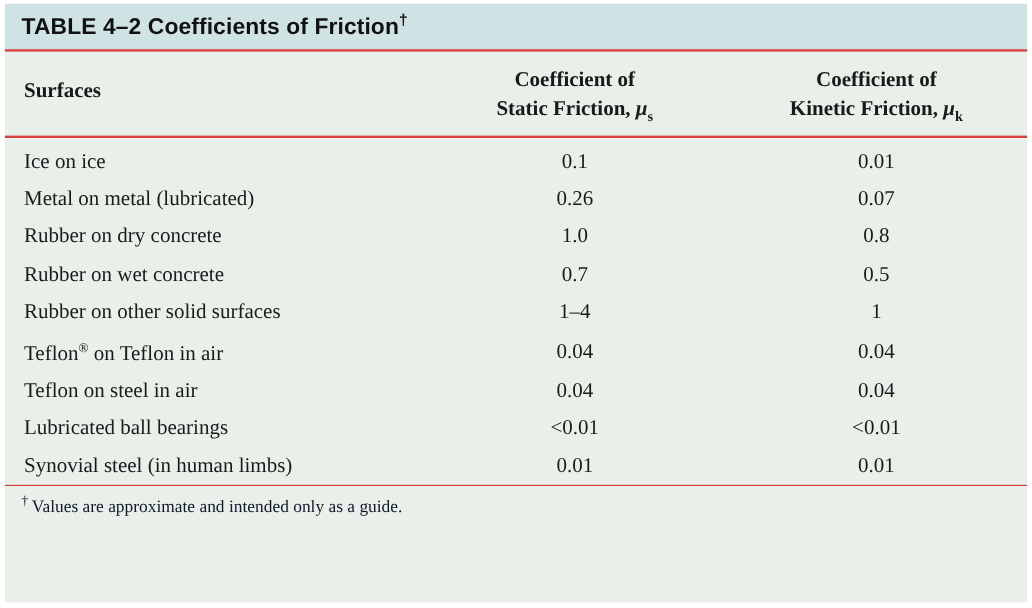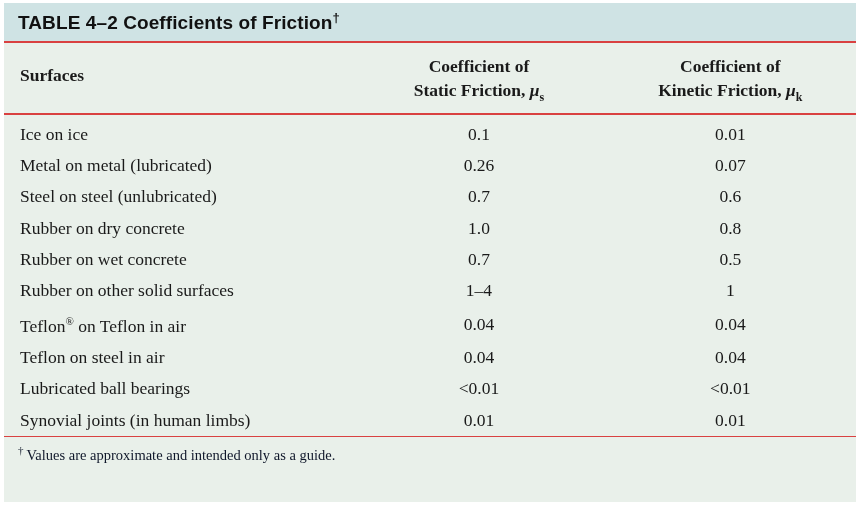--- a/index.html
+++ b/index.html
@@ -159,25 +159,20 @@
         <td class="label">Ice on ice</td>
         <td class="val">0.1</td>
         <td class="val">0.01</td>
       </tr>
       <tr>
         <td class="label">Metal on metal (lubricated)</td>
         <td class="val">0.26</td>
         <td class="val">0.07</td>
       </tr>
       <tr>
-        <td class="label">Steel on steel (unlubricated)</td>
-        <td class="val">0.7</td>
-        <td class="val">0.6</td>
-      </tr>
-      <tr>
         <td class="label">Rubber on dry concrete</td>
         <td class="val">1.0</td>
         <td class="val">0.8</td>
       </tr>
       <tr>
         <td class="label">Rubber on wet concrete</td>
         <td class="val">0.7</td>
         <td class="val">0.5</td>
       </tr>
       <tr>
@@ -194,21 +189,21 @@
         <td class="label">Teflon on steel in air</td>
         <td class="val">0.04</td>
         <td class="val">0.04</td>
       </tr>
       <tr>
         <td class="label">Lubricated ball bearings</td>
         <td class="val">&lt;0.01</td>
         <td class="val">&lt;0.01</td>
       </tr>
       <tr>
-        <td class="label">Synovial joints (in human limbs)</td>
+        <td class="label">Synovial steel (in human limbs)</td>
         <td class="val">0.01</td>
         <td class="val">0.01</td>
       </tr>
     </tbody>
   </table>
 
   <div class="rule thin"></div>
 
   <div class="footnote"><span class="dagger">†</span><span>Values are approximate and intended only as a guide.</span></div>
 

